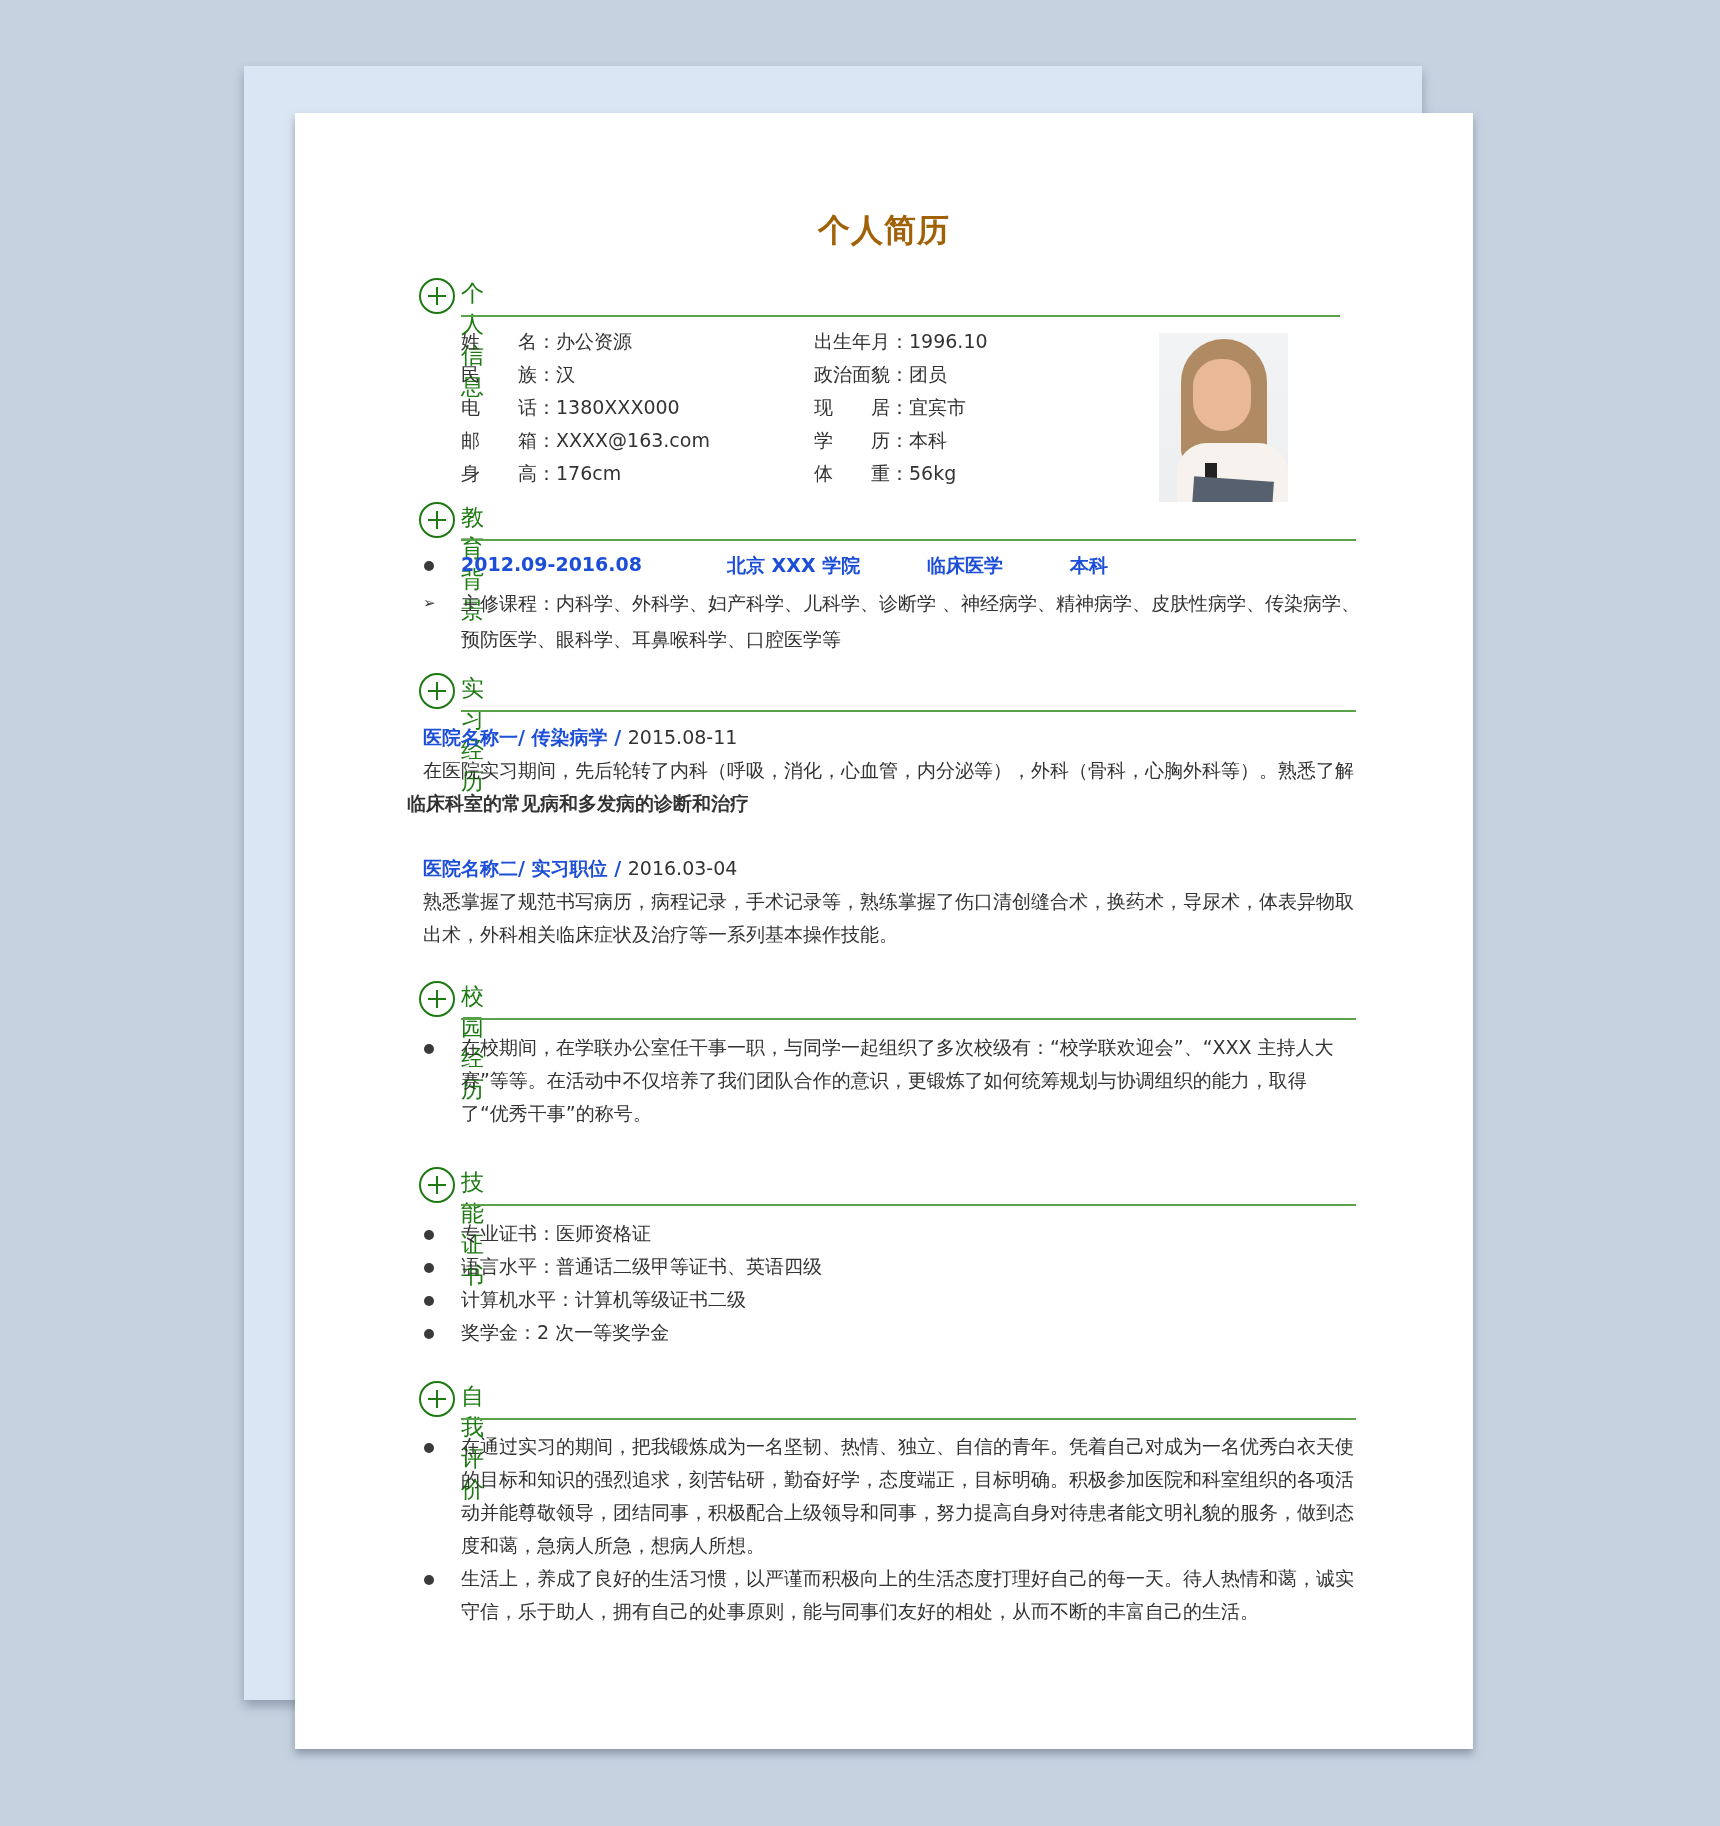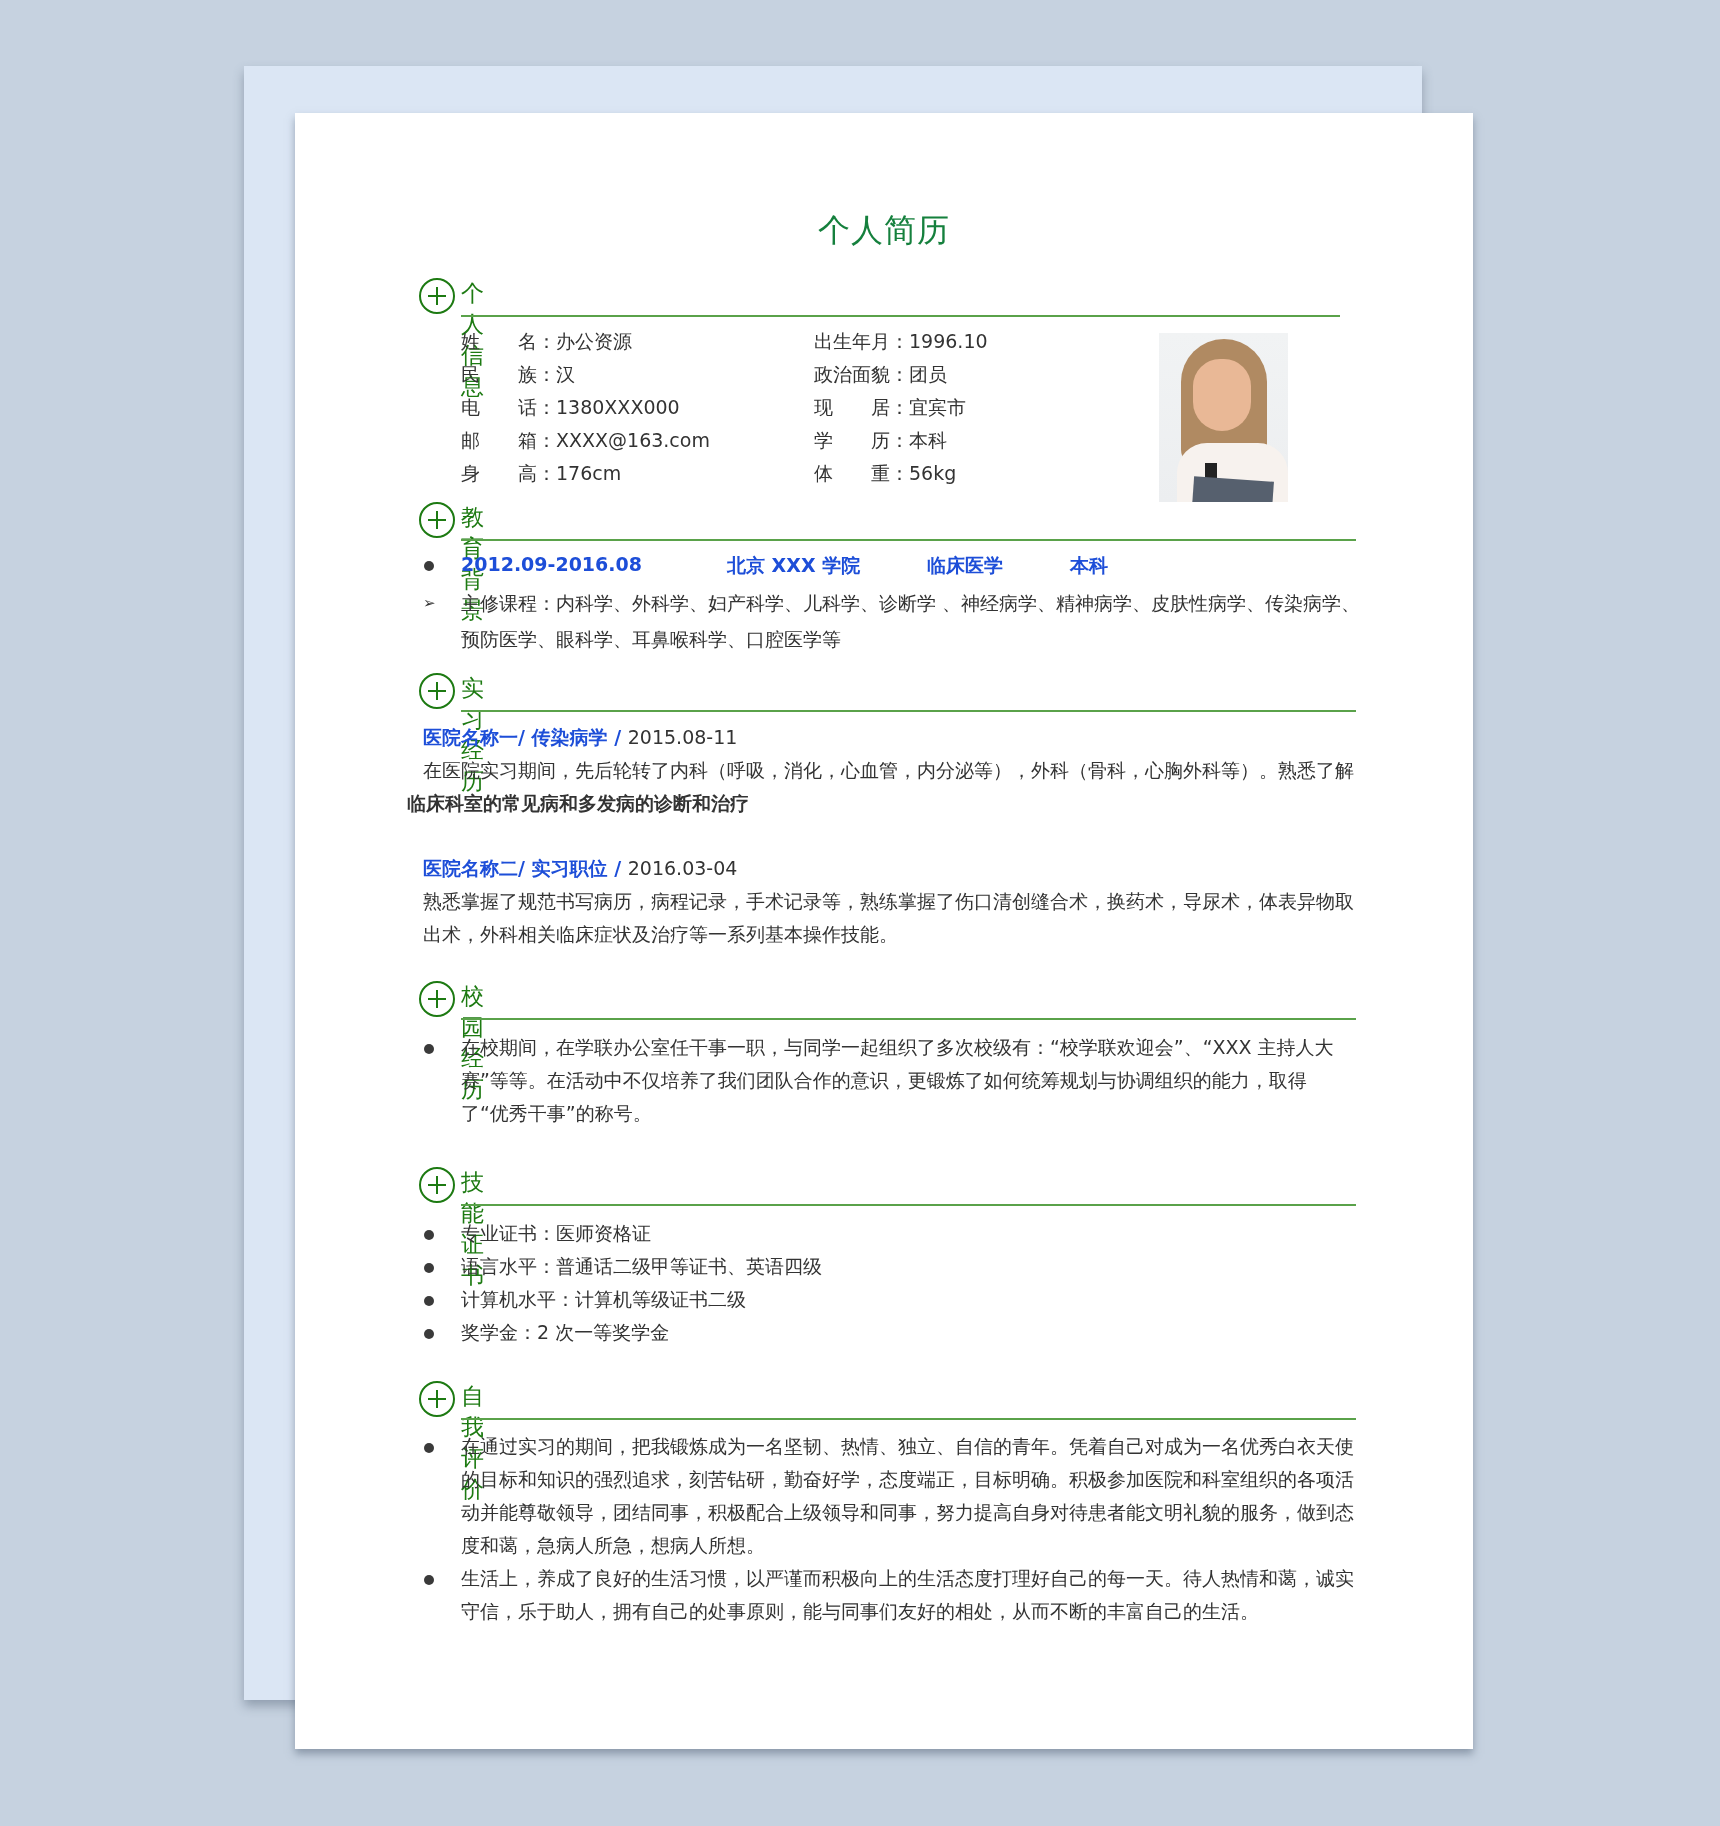--- a/index.html
+++ b/index.html
@@ -16,21 +16,21 @@
     box-shadow: 0 6px 10px rgba(80,95,115,0.45);
   }
   .page {
     position: absolute; left: 295px; top: 113px; width: 1178px; height: 1636px;
     background: #ffffff;
     box-shadow: 0 5px 8px rgba(80,95,115,0.5);
   }
   .abs { position: absolute; white-space: nowrap; }
   .title {
     left: 0; width: 100%; top: 96px; text-align: center;
-    font-size: 32px; font-weight: normal; color: #15803d; letter-spacing: 1px;
+    font-size: 32px; font-weight: bold; color: #a16207; letter-spacing: 1px;
   }
   .section-head { position: absolute; left: 124px; height: 40px; }
   .plus-icon {
     position: absolute; left: 0; top: 0; width: 32px; height: 32px;
     border: 2px solid #1d7a12; border-radius: 50%;
   }
   .plus-icon::before, .plus-icon::after { content: ""; position: absolute; background: #1d7a12; }
   .plus-icon::before { left: 7px; right: 7px; top: 15px; height: 2px; }
   .plus-icon::after { top: 7px; bottom: 7px; left: 15px; width: 2px; }
   .section-title {

